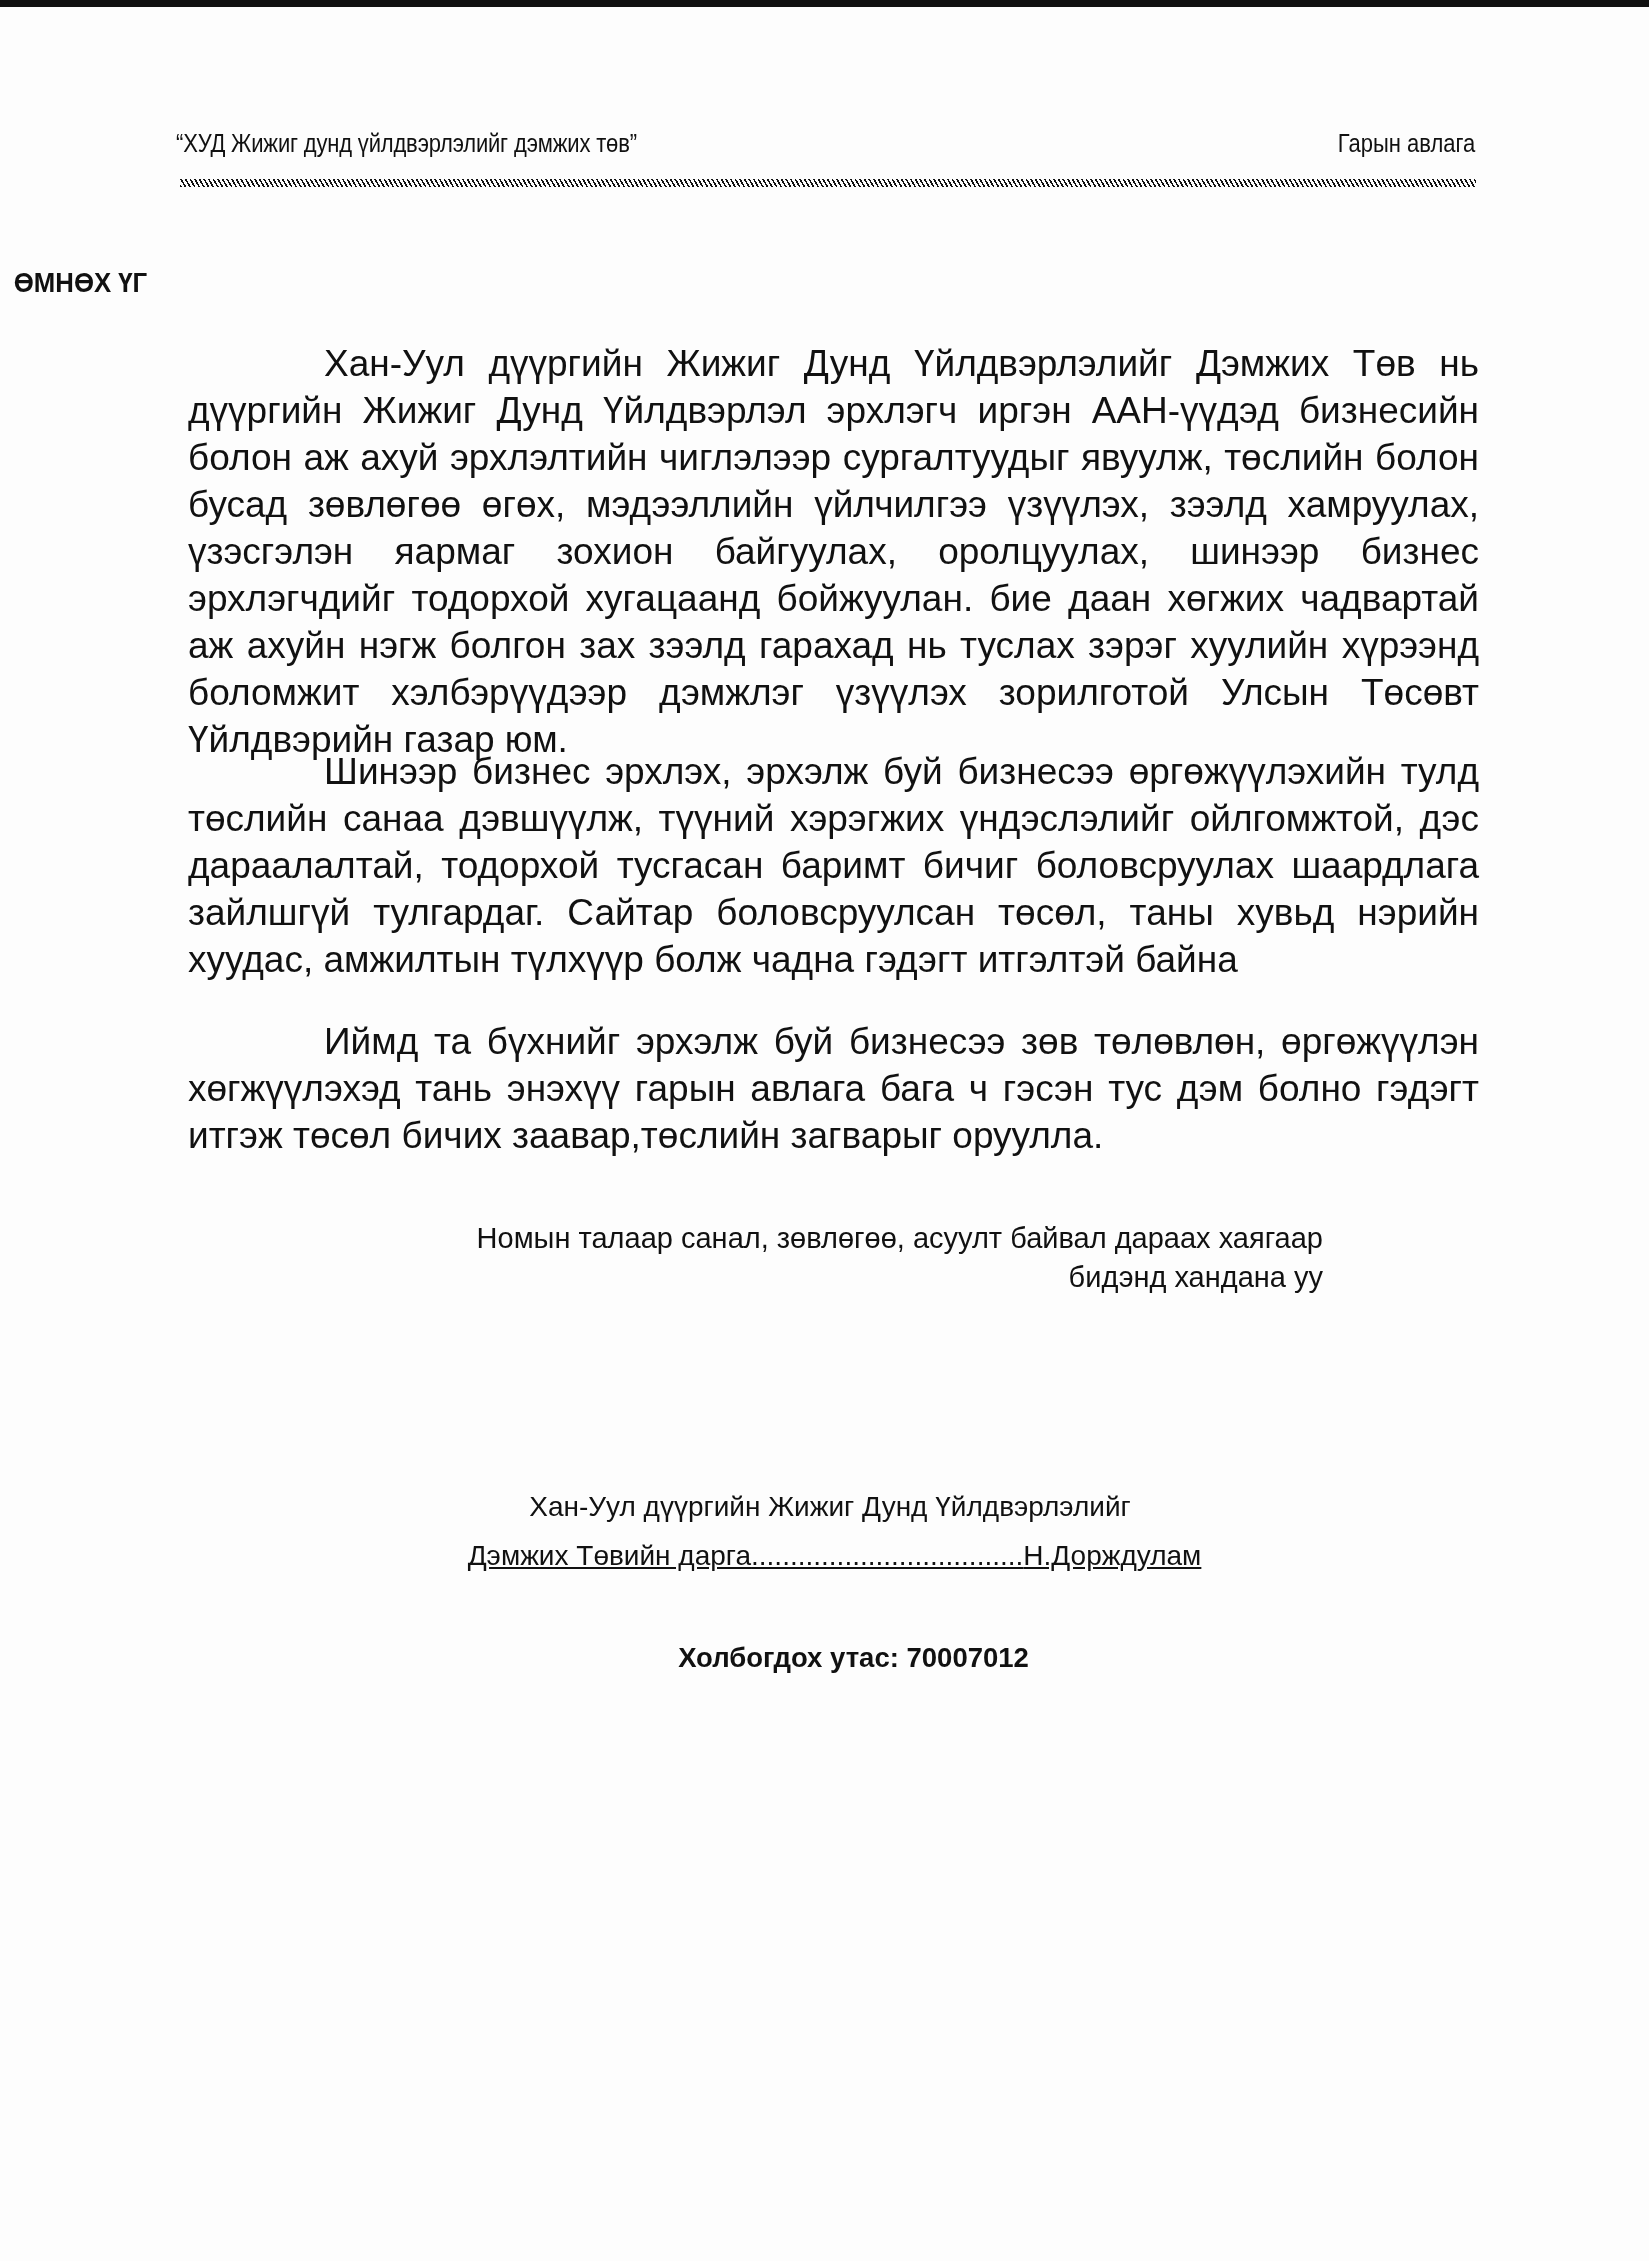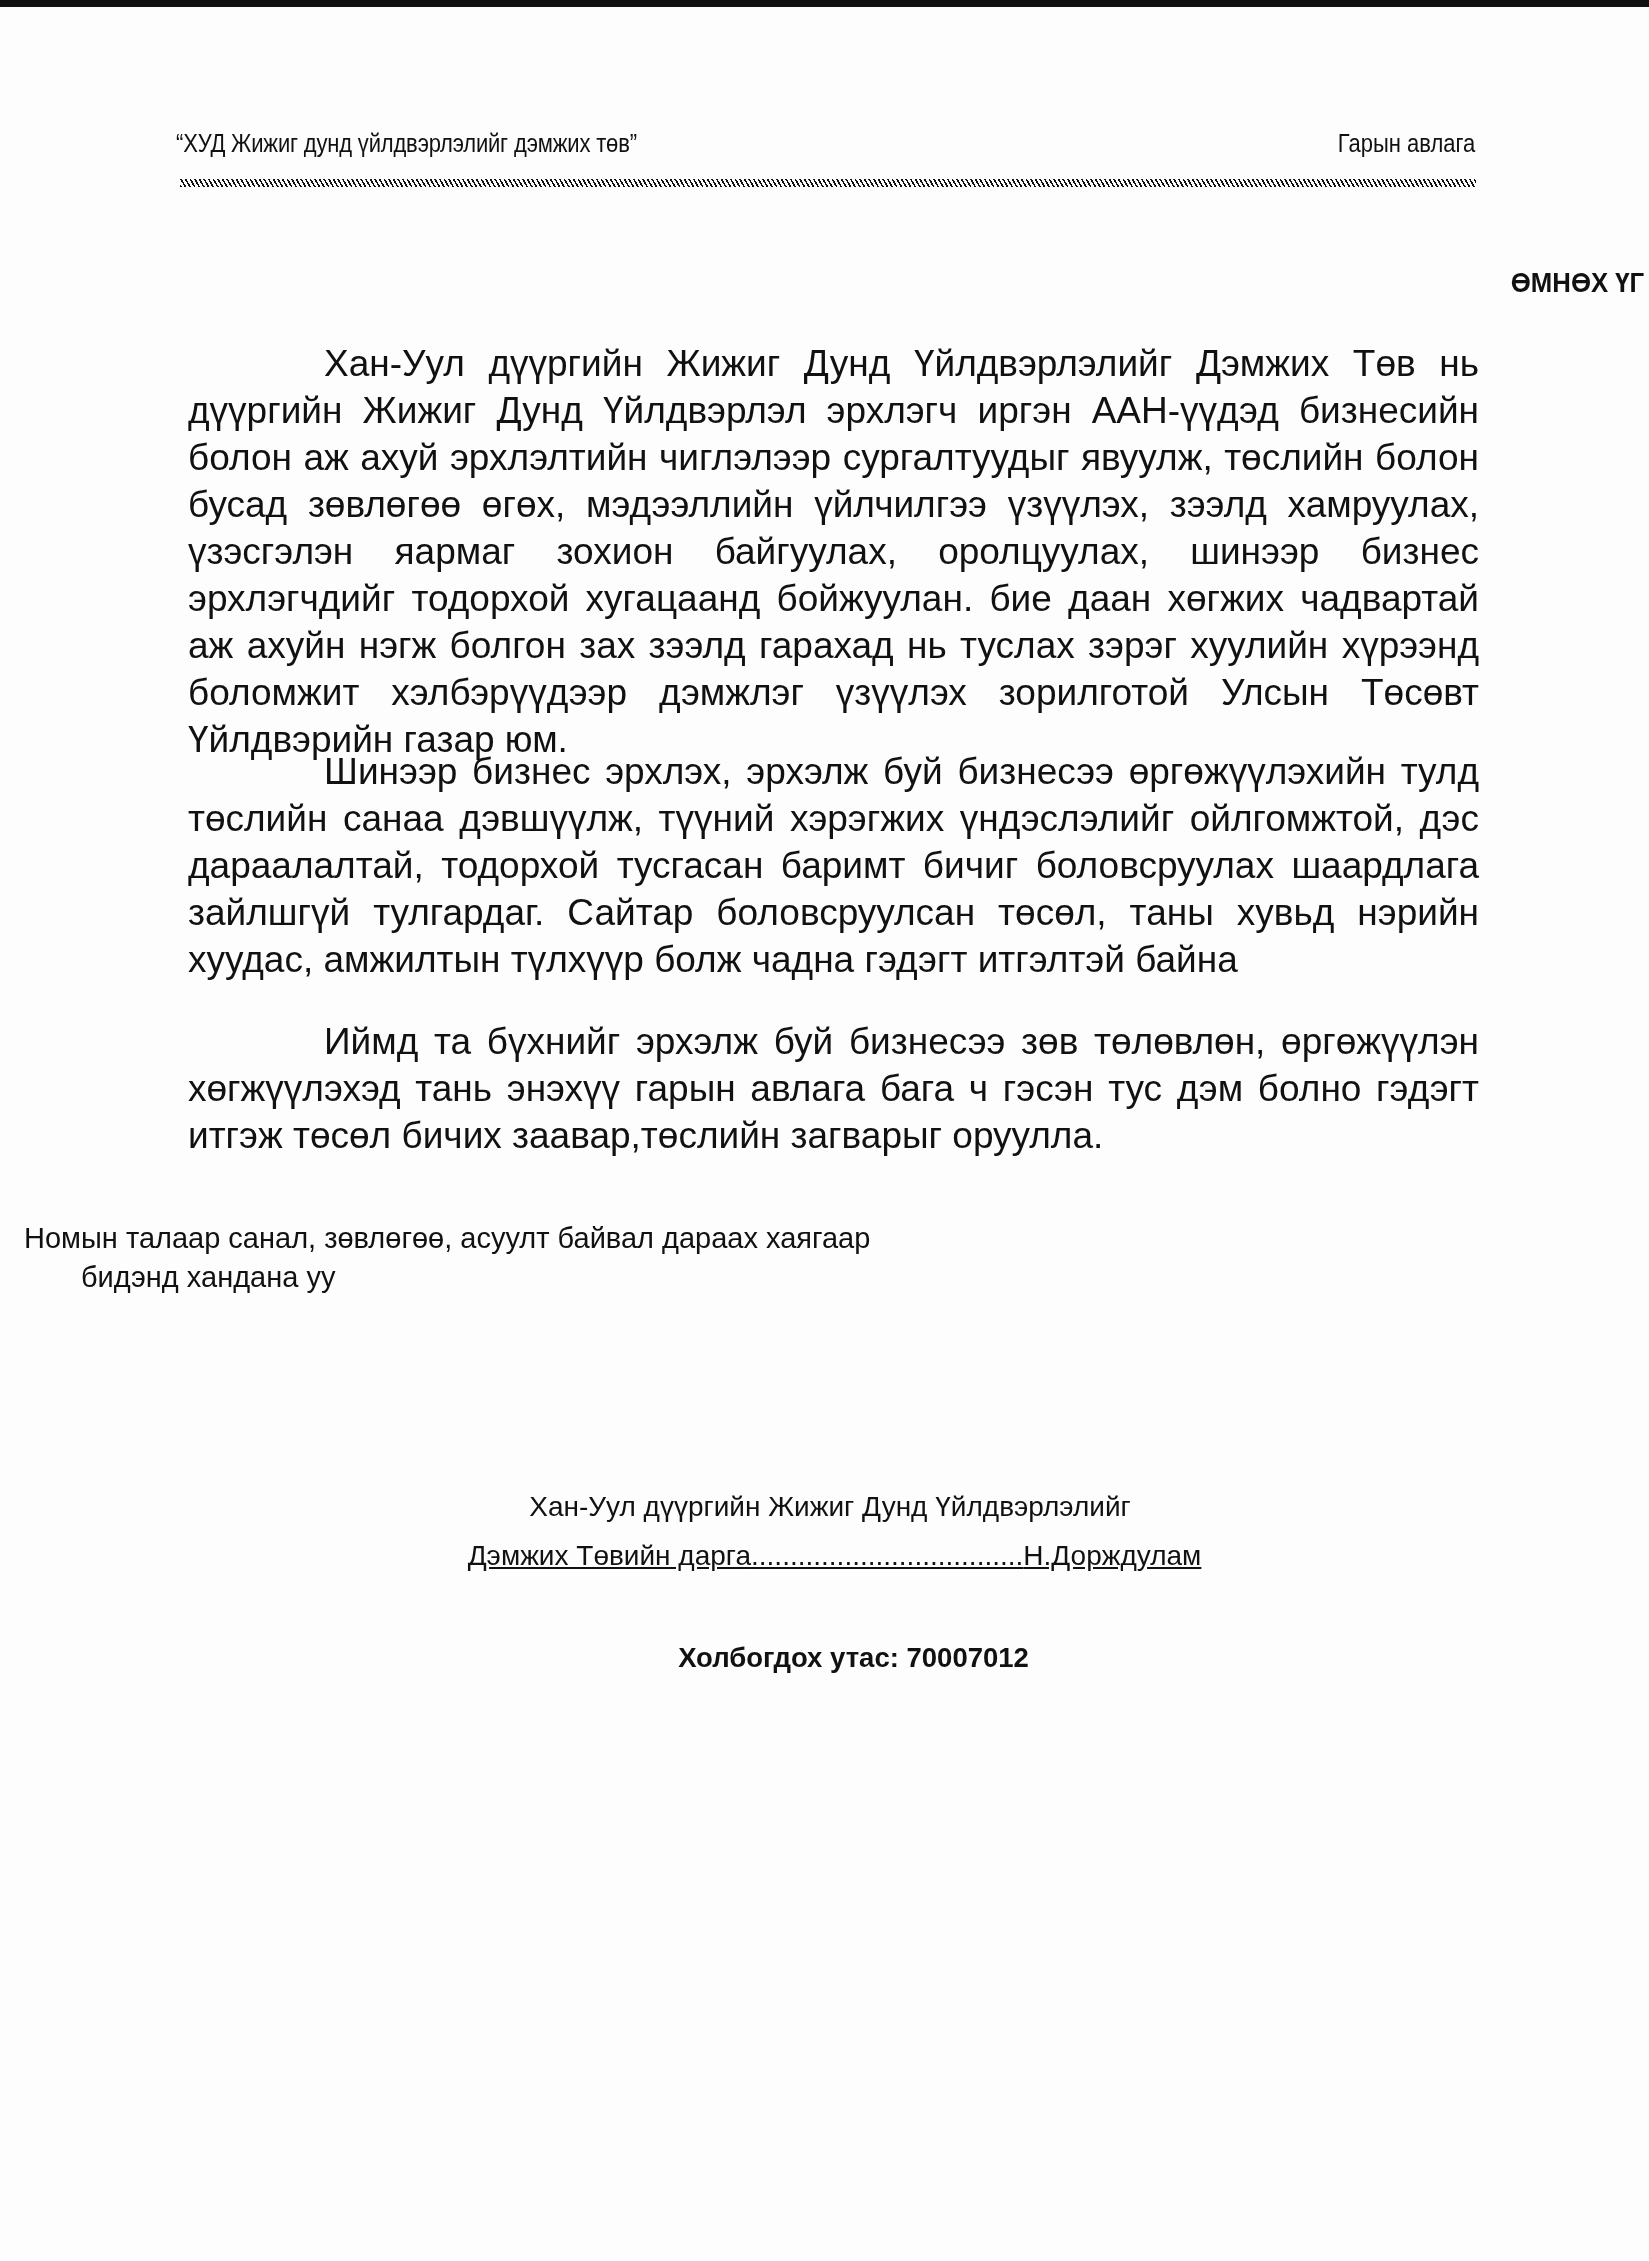--- a/index.html
+++ b/index.html
@@ -52,21 +52,21 @@
       background: repeating-linear-gradient(
         60deg,
         #111111 0px, #111111 1.6px,
         transparent 1.6px, transparent 4px
       );
     }
     .title {
       position: absolute;
       left: 0; width: 1650px;
       top: 267px;
-      text-align: right;
+      text-align: left;
       font-size: 28px;
       font-weight: bold;
     }
     .title span {
       display: inline-block;
       transform: scaleX(0.92);
       margin-left: 8px;
     }
     .body-text {
       position: absolute;
@@ -81,21 +81,21 @@
       display: inline-block;
       width: 136px;
     }
     .para1 { top: 340px; }
     .para2 { top: 748px; }
     .para3 { top: 1018px; }
     .contact-note {
       position: absolute;
       left: 0; width: 1323px;
       top: 1219px;
-      text-align: left;
+      text-align: right;
       font-size: 29px;
       line-height: 39px;
     }
     .contact-note .line1 { display: block; margin-left: 24px; }
     .contact-note .line2 { display: block; margin-left: 81px; }
     .signature {
       position: absolute;
       left: 0; width: 1620px;
       top: 1482px;
       font-size: 28px;

